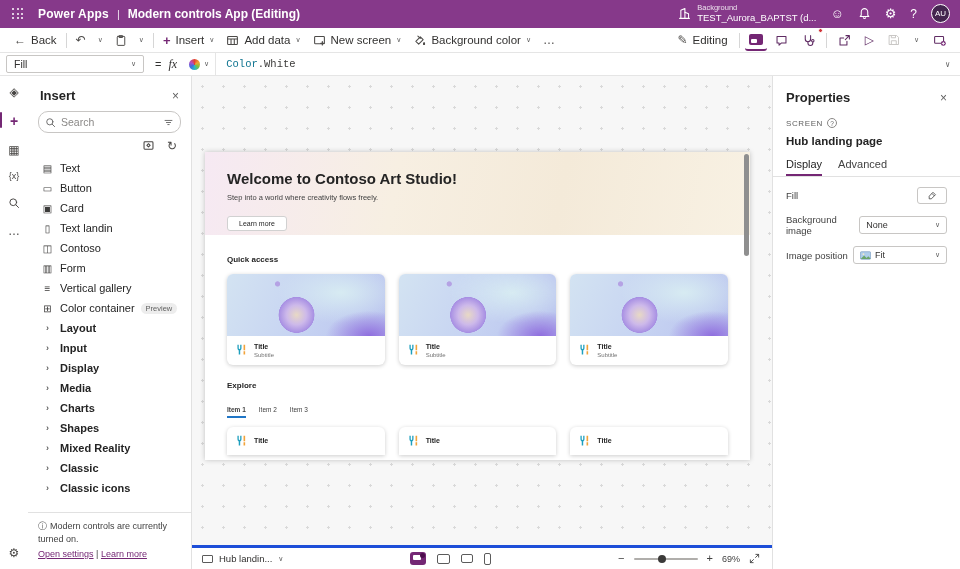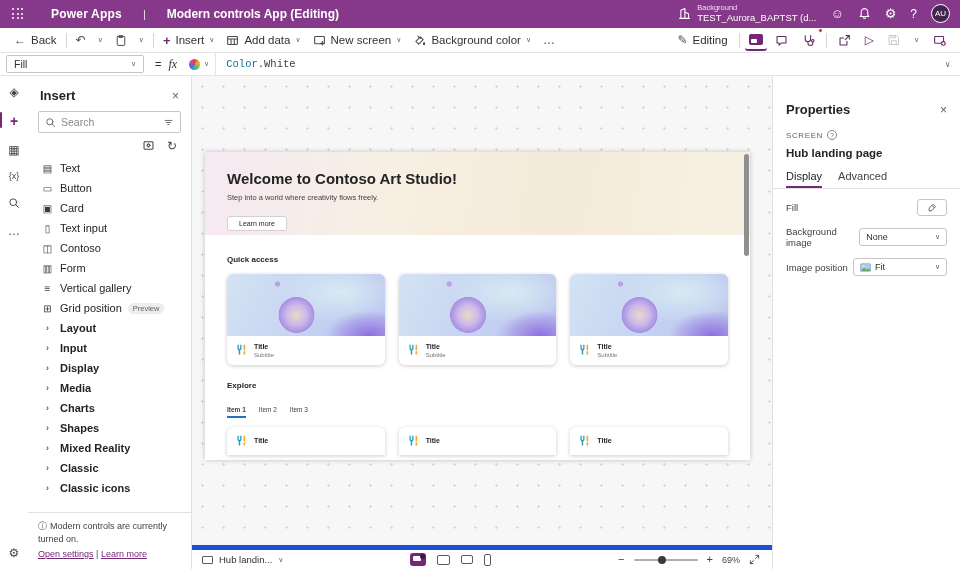--- a/index.html
+++ b/index.html
@@ -1,20 +1,20 @@
 <!DOCTYPE html>
 <html><head>
 <meta charset="utf-8">
 <style>
   * { margin:0; padding:0; box-sizing:border-box; }
   html,body { width:960px; height:569px; font-family:"Liberation Sans", sans-serif; background:#fff; overflow:hidden; }
   .app { position:relative; width:960px; height:569px; background:#fff; }
 
   
-  .topbar { height:28px; background:#86398a; display:flex; align-items:center; color:#fff; padding:0 10px;gap:13px; }
+  .topbar { height:28px; background:#86398a; display:flex; align-items:center; color:#fff; padding:0 10px; }
   .waffle { width:12px; height:12px; display:grid; grid-template-columns:repeat(3,1fr); gap:2px; margin:0 14px 0 2px; cursor:pointer; }
   .waffle i { width:2px; height:2px; background:#fff; border-radius:50%; }
   .tb-app { font-size:12px; font-weight:bold; letter-spacing:.2px; }
   .tb-sep { margin:0 8px; font-size:11px; opacity:.85; }
   .tb-title { font-size:12px; font-weight:bold; }
   .tb-right { margin-left:auto; display:flex; align-items:center; gap:14px; }
   .env { display:flex; align-items:center; gap:6px; cursor:pointer; }
   .env-text { display:flex; flex-direction:column; line-height:1.15; }
   .env-label { font-size:7.5px; opacity:.85; }
   .env-name { font-size:9.5px; }
@@ -59,21 +59,21 @@
   .rail-item.active { color:#742774; font-size:14px; font-weight:bold; }
   .rail-item.active::before { content:""; position:absolute; left:0; top:-2px; width:2px; height:16px; background:#742774; border-radius:2px; }
   .rail-vars { font-size:9px; }
   .rail-gear { margin-top:auto; margin-bottom:10px; }
 
   
   .panel { width:164px; border-right:1px solid #e1e1e1; display:flex; flex-direction:column; flex-shrink:0; }
   .ip-head { display:flex; align-items:center; justify-content:space-between; padding:12px 12px 8px 12px; }
   .ip-title { font-size:13px; font-weight:bold; color:#242424; }
   .ip-close { font-size:12px; color:#616161; cursor:pointer; }
-  .searchbox { margin:0 10px; height:22px; border:1px solid #c8c6c4; border-radius:2px; display:flex; align-items:center; padding:0 6px; gap:5px; color:#616161; }
+  .searchbox { margin:0 10px; height:22px; border:1px solid #c8c6c4; border-radius:10px; display:flex; align-items:center; padding:0 6px; gap:5px; color:#616161; }
   .searchbox input { border:none; outline:none; flex:1; font-size:10.5px; min-width:0; font-family:"Liberation Sans", sans-serif; color:#323130; }
   .searchbox input::placeholder { color:#8a8886; }
   .ip-actions { display:flex; justify-content:flex-end; gap:12px; padding:6px 14px 2px; color:#484644; }
   .ip-actions .act { cursor:pointer; display:flex; align-items:center; font-size:12px; line-height:1; }
   .ip-list { flex:1; overflow:hidden; padding-top:4px; }
   .ip-section { display:flex; align-items:center; gap:6px; padding:4px 12px; font-size:11px; font-weight:bold; color:#242424; cursor:pointer; }
   .ip-sec-chev { width:12px; font-size:7px; color:#616161; }
   .ip-item { display:flex; align-items:center; gap:6px; padding:4px 12px 4px 13px; font-size:11px; color:#242424; cursor:pointer; }
   .ip-glyph { width:13px; font-size:10px; color:#3b3a39; text-align:center; }
   .badge { background:#ededed; color:#616161; font-size:7.5px; padding:1px 5px; border-radius:8px; }
@@ -110,41 +110,41 @@
   .card-foot { display:flex; align-items:center; gap:6px; padding:6px 8px 7px; }
   .c-title { font-size:7px; font-weight:bold; color:#242424; line-height:1.4; }
   .c-sub { font-size:6px; color:#737373; }
   .tabs-row { display:flex; gap:13px; margin:16px 0 0 22px; font-size:6.5px; color:#424242; }
   .tab { padding-bottom:3px; cursor:pointer; }
   .tab.active { font-weight:bold; border-bottom:2px solid #2076c6; }
   .cards-row2 { display:flex; gap:14px; margin:9px 22px 0; }
   .card2 { width:158px; background:#fff; border-radius:6px 6px 0 0; box-shadow:0 1px 4px rgba(0,0,0,.2); padding:6px 8px; display:flex; align-items:center; gap:6px; height:28px; cursor:pointer; }
 
   
-  .statusbar { height:24px; border-top:5px solid #1d4ed8; background:#fff; display:flex; align-items:center; padding:0 12px 0 10px; justify-content:space-between; }
+  .statusbar { height:24px; border-top:3px solid #1d4ed8; background:#fff; display:flex; align-items:center; padding:0 12px 0 10px; justify-content:space-between; }
   .sb-screen { display:flex; align-items:center; gap:6px; font-size:9.5px; color:#323130; cursor:pointer; }
   .scr-ico { width:11px; height:8px; border:1px solid #5b5b5b; border-radius:1px; }
   .sb-devices { display:flex; align-items:center; gap:11px; }
   .dev { cursor:pointer; display:flex; }
   .dev-sel { width:16px; height:13px; background:#742774; border-radius:3px; position:relative; }
   .dev-sel::before { content:""; position:absolute; left:3px; top:3px; width:8px; height:5px; background:#fff; border-radius:1px; }
   .dev-sel::after { content:""; position:absolute; right:1px; top:1px; width:5px; height:5px; border-radius:50%; background:#4c0d4c; }
   .dev-mon { width:13px; height:10px; border:1.2px solid #5b5b5b; border-radius:2px; }
   .dev-tab { width:12px; height:9px; border:1.2px solid #5b5b5b; border-radius:2px; }
   .dev-ph { width:7px; height:12px; border:1.2px solid #5b5b5b; border-radius:2px; }
   .sb-zoom { display:flex; align-items:center; gap:9px; color:#424242; }
   .z-btn { font-size:11px; cursor:pointer; line-height:1; }
   .z-track { width:64px; height:2px; background:#b0aeab; border-radius:1px; position:relative; cursor:pointer; }
   .z-knob { position:absolute; left:38%; top:-3px; width:8px; height:8px; border-radius:50%; background:#3b3a39; }
   .z-val { font-size:9px; }
   .z-expand { cursor:pointer; display:flex; }
 
   
   .props { width:188px; border-left:1px solid #e1e1e1; flex-shrink:0; padding:14px 13px 0; position:relative; background:#fff; }
-  .pp-head { display:flex; align-items:center; justify-content:space-between;margin-top:12px; }
+  .pp-head { display:flex; align-items:center; justify-content:space-between; }
   .pp-title { font-size:13px; font-weight:bold; color:#242424; }
   .pp-close { font-size:12px; color:#616161; cursor:pointer; }
   .pp-type { margin-top:13px; font-size:8px; letter-spacing:.6px; color:#616161; display:flex; align-items:center; gap:4px; }
   .circ-q { width:10px; height:10px; border:1px solid #8a8886; border-radius:50%; font-size:6.5px; display:flex; align-items:center; justify-content:center; letter-spacing:0; cursor:pointer; }
   .pp-name { margin-top:7px; font-size:11.5px; font-weight:bold; color:#242424; }
   .pp-tabs { display:flex; gap:16px; margin-top:11px; font-size:11px; color:#424242; }
   .pp-tab { padding-bottom:4px; cursor:pointer; }
   .pp-tab.active { border-bottom:2px solid #742774; color:#242424; }
   .pp-divider { height:1px; background:#e1e1e1; margin:0 -13px; }
   .pp-row { display:flex; align-items:center; justify-content:space-between; margin-top:10px; font-size:9.5px; color:#424242; }
@@ -373,37 +373,37 @@
         <div class="ip-item">
             <span class="ip-glyph">▭</span>
             <span>Button</span>
           </div>
         <div class="ip-item">
             <span class="ip-glyph">▣</span>
             <span>Card</span>
           </div>
         <div class="ip-item">
             <span class="ip-glyph">▯</span>
-            <span>Text input</span>
+            <span>Text landin</span>
           </div>
         <div class="ip-item">
             <span class="ip-glyph">◫</span>
             <span>Contoso</span>
           </div>
         <div class="ip-item">
             <span class="ip-glyph">▥</span>
             <span>Form</span>
           </div>
         <div class="ip-item">
             <span class="ip-glyph">≡</span>
             <span>Vertical gallery</span>
           </div>
         <div class="ip-item">
             <span class="ip-glyph">⊞</span>
-            <span>Grid position</span>
+            <span>Color container</span>
             <span class="badge">Preview</span>
           </div>
         <div class="ip-item ip-cat">
             <span class="ip-glyph">›</span>
             <span>Layout</span>
           </div>
         <div class="ip-item ip-cat">
             <span class="ip-glyph">›</span>
             <span>Input</span>
           </div>

